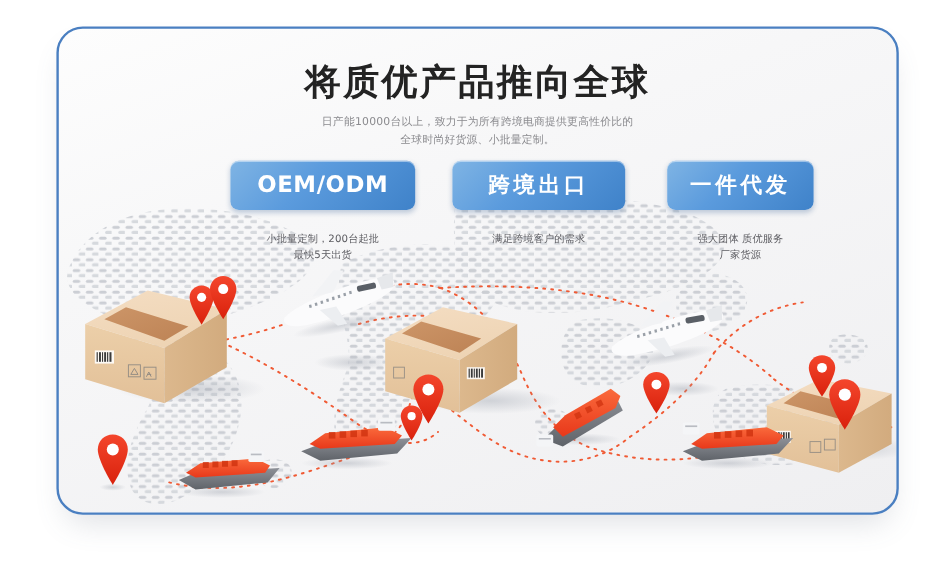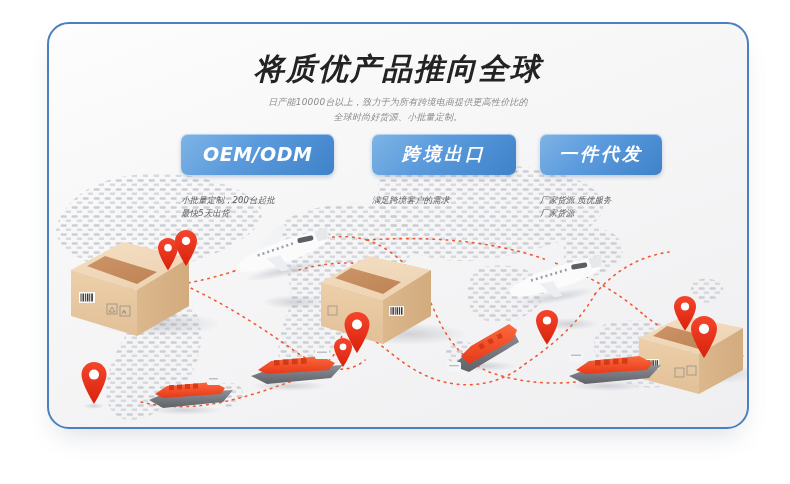--- a/index.html
+++ b/index.html
@@ -11,39 +11,38 @@
   }
   #stage{position:relative;width:790px;height:484px;overflow:hidden;background:#ffffff;}
 
   
   .card{
     position:absolute;left:47px;top:22px;width:698px;height:403px;
     border:2px solid #4a7fc1;border-radius:22px;
     background:linear-gradient(160deg,#fdfdfd 0%,#f7f7f8 35%,#efeff1 100%);
     box-shadow:0 14px 26px -8px rgba(90,100,120,.20);
     overflow:hidden;
-    font-style:italic;
   }
 
   
   .headwrap{position:absolute;left:0;top:0;width:100%;text-align:center;z-index:40;}
   .title{
     margin:0;padding-top:27px;
     font-size:30px;line-height:1.18;font-weight:bold;
     color:#232323;letter-spacing:2px;
   }
   .subtitle{
     margin:9px auto 4px;width:320px;
     font-size:9px;line-height:1.65;color:#8a8a8e;letter-spacing:.2px;
   }
   .subtitle .l2{display:block;}
 
   
   .badges{position:absolute;left:0;top:110px;width:100%;height:90px;z-index:40;}
-  .badge{position:absolute;}
+  .badge{position:absolute;text-align:center;}
   .badge .pill{
     display:inline-block;
     border-radius:7px;
     background:linear-gradient(135deg,#7fb4e4 0%,#5b9bdd 42%,#3f82c9 100%);
     box-shadow:0 2px 4px rgba(60,100,150,.30), inset 0 1px 0 rgba(255,255,255,.45);
     color:#ffffff;font-weight:bold;
   }
   .badge .desc{
     margin-top:19px;font-size:8.5px;line-height:1.55;color:#5d5d62;letter-spacing:.1px;
   }
@@ -381,21 +380,21 @@
       <div class="badge b2">
         <div class="pill">跨境出口</div>
         <div class="desc">
           <span>满足跨境客户的需求</span>
         </div>
       </div>
 
       <div class="badge b3">
         <div class="pill">一件代发</div>
         <div class="desc">
-          <span>厂家货源 质优服务</span>
+          <span>强大团体 质优服务</span>
           <span>厂家货源</span>
         </div>
       </div>
 
     </div>
 
   </div>
 </div>
 
 </body></html>

